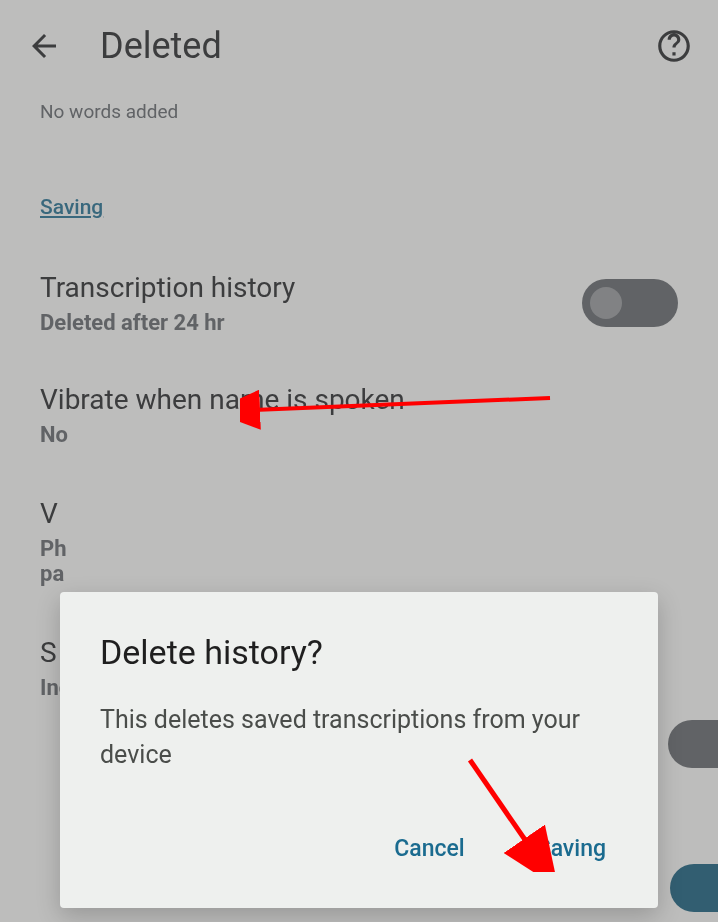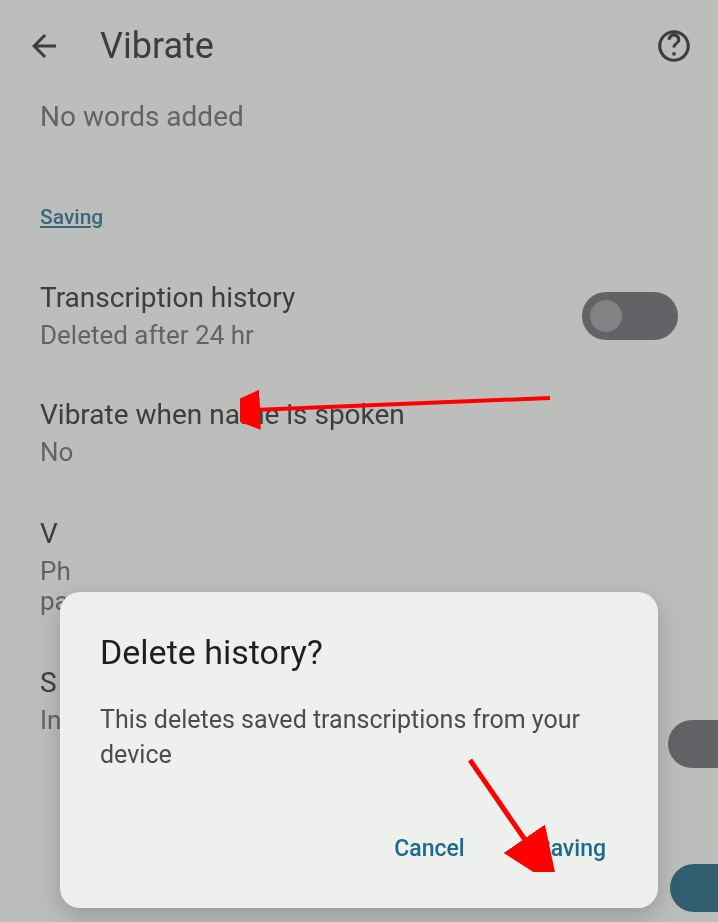--- a/index.html
+++ b/index.html
@@ -53,21 +53,21 @@
       align-items: center;
       justify-content: center;
       background: none;
       border: none;
       cursor: pointer;
     }
     .content {
       padding: 0 40px;
     }
     .sub-text {
-      font-size: 28px;
+      font-size: 19px;
       color: #5f6368;
       margin-top: 8px;
     }
     .section-header {
       font-size: 21px;
       color: #1a6b8f;
       font-weight: 500;
       margin-top: 72px;
       margin-bottom: 28px;
       text-decoration: underline;
@@ -81,23 +81,24 @@
     }
     .setting-text {
       flex: 1;
     }
     .setting-title {
       font-size: 28px;
       color: #202124;
       font-weight: 400;
     }
     .setting-sub {
-      font-size: 26px;
+      font-size: 22px;
       color: #5f6368;
       margin-top: 6px;
+      font-weight: bold;
     }
     .toggle {
       width: 96px;
       height: 48px;
       background: #5f6368;
       border-radius: 24px;
       position: relative;
       cursor: pointer;
     }
     .toggle-thumb {
@@ -109,21 +110,21 @@
       top: 8px;
       left: 8px;
     }
     .dialog {
       position: absolute;
       left: 60px;
       top: 592px;
       width: 598px;
       height: 316px;
       background: #eef0ee;
-      border-radius: 20px;
+      border-radius: 4px;
       z-index: 20;
       padding: 40px;
       box-shadow: 0 8px 24px rgba(0,0,0,0.2);
     }
     .dialog-title {
       font-size: 34px;
       color: #1f1f1f;
       font-weight: 400;
       margin-bottom: 30px;
     }
@@ -184,21 +185,21 @@
   </style>
 </head>
 <body>
 
 <div class="header">
   <button class="back-btn">
     <svg width="36" height="36" viewBox="0 0 24 24">
       <path d="M20 11H7.83l5.59-5.59L12 4l-8 8 8 8 1.41-1.41L7.83 13H20v-2z" fill="#202124"></path>
     </svg>
   </button>
-  <div class="title">Vibrate</div>
+  <div class="title">Deleted</div>
   <button class="help-btn">
     <svg width="38" height="38" viewBox="0 0 24 24">
       <path d="M12 2C6.48 2 2 6.48 2 12s4.48 10 10 10 10-4.48 10-10S17.52 2 12 2zm0 18c-4.41 0-8-3.59-8-8s3.59-8 8-8 8 3.59 8 8-3.59 8-8 8zm1-4h-2v2h2v-2zm-1-12c-2.21 0-4 1.79-4 4h2c0-1.1.9-2 2-2s2 .9 2 2c0 2-3 1.75-3 5h2c0-2.25 3-2.5 3-5 0-2.21-1.79-4-4-4z" fill="#202124"></path>
     </svg>
   </button>
 </div>
 
 <div class="content">
   <div class="sub-text">No words added</div>
 

